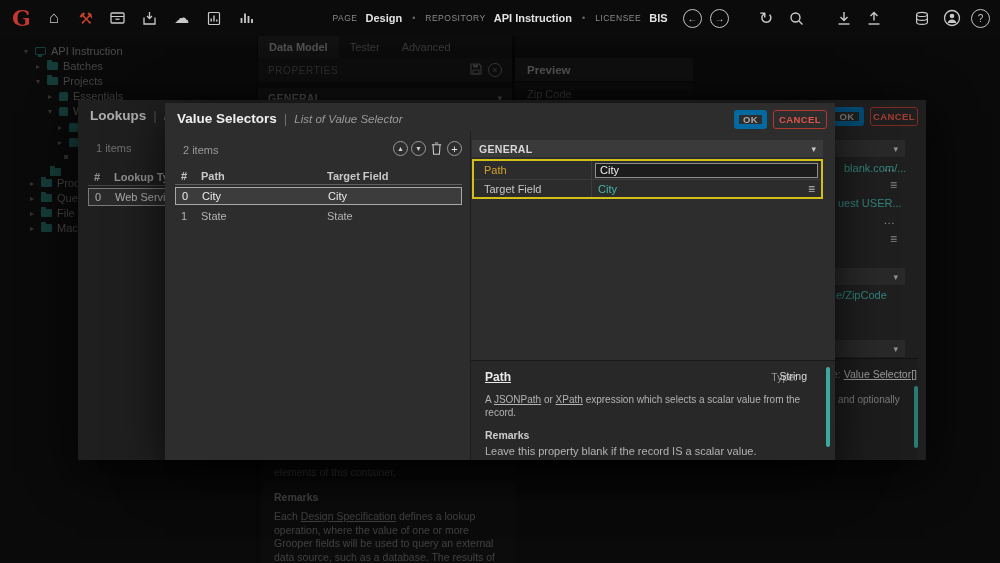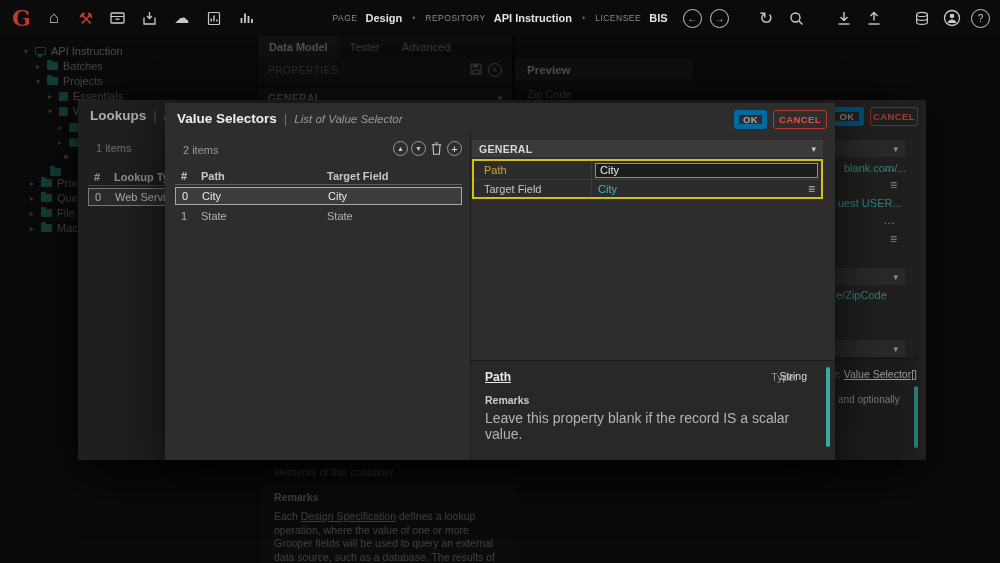--- a/index.html
+++ b/index.html
@@ -82,21 +82,21 @@
   .teal{color:#45b8ac}
   .ell{color:#cfcfcf;font-size:10px;letter-spacing:1px;cursor:pointer}
   .ham{color:#bdbdbd;font-size:12px;cursor:pointer}
   .help-panel{position:absolute;background:#282828;border-top:1px solid #191919;padding:9px 14px}
   .help-title{display:flex;align-items:baseline}
   .help-title .ht{font-size:12px;font-weight:bold;text-decoration:underline;color:#e9e9e9}
   .help-title .tl{margin-left:auto;margin-right:24px;font-size:10.5px;color:#969696}
   .help-title .tv{font-size:10.5px;color:#dcdcdc;margin-left:4px}
   .help-body{margin-top:9px;font-size:10px;color:#b3b3b3;line-height:13px}
   .help-rem{margin-top:10px;font-size:10.5px;font-weight:bold;color:#cdcdcd}
-  .help-txt{margin-top:4px;font-size:14px;color:#b3b3b3}
+  .help-txt{margin-top:4px;font-size:11px;color:#b3b3b3}
   .scroll-thumb{position:absolute;width:4px;background:#3aa99f;border-radius:2px;cursor:pointer}
 
   .prop-row{display:flex;height:18px;align-items:center}
   .prop-label{width:118px;flex:none;padding-left:10px;font-size:11px;color:#c6c6c6;border-right:1px solid #3c3c3c;height:100%;display:flex;align-items:center}
   .prop-input{flex:1;margin:1px 3px;height:15px;border:1px solid #8f8f8f;background:#1c1c1c;color:#ededed;font-size:11px;padding:0 4px;font-family:"Liberation Sans",sans-serif;outline:none}
 </style>
 </head>
 <body>
 
 <div id="screen">
@@ -405,19 +405,20 @@
         <span class="ham" style="margin-right:6px">≡</span>
       </div>
     </div>
 
     <div class="help-panel" style="left:306px;top:257px;width:364px;height:100px">
       <div class="help-title">
         <span class="ht">Path</span>
         <span class="tl">Type:</span>
         <span class="tv" style="margin-left:0;position:absolute;right:28px">String</span>
       </div>
+      <div class="help-body"><span>A </span><span class="u">JSONPath</span><span> or </span><span class="u">XPath</span><span> expression which selects a scalar value from the record.</span></div>
       <div class="help-rem">Remarks</div>
       <div class="help-txt">Leave this property blank if the record IS a scalar value.</div>
       <div class="scroll-thumb" style="right:5px;top:6px;height:80px"></div>
     </div>
   </section>
 
 </div>
 
 </body></html>

